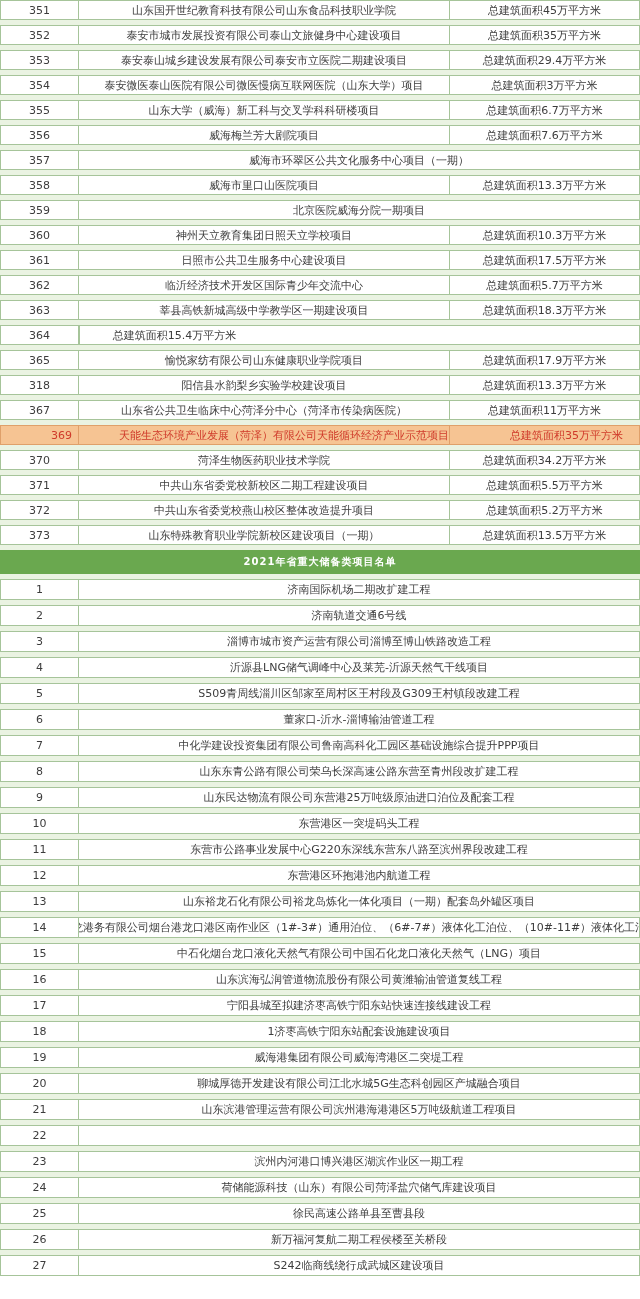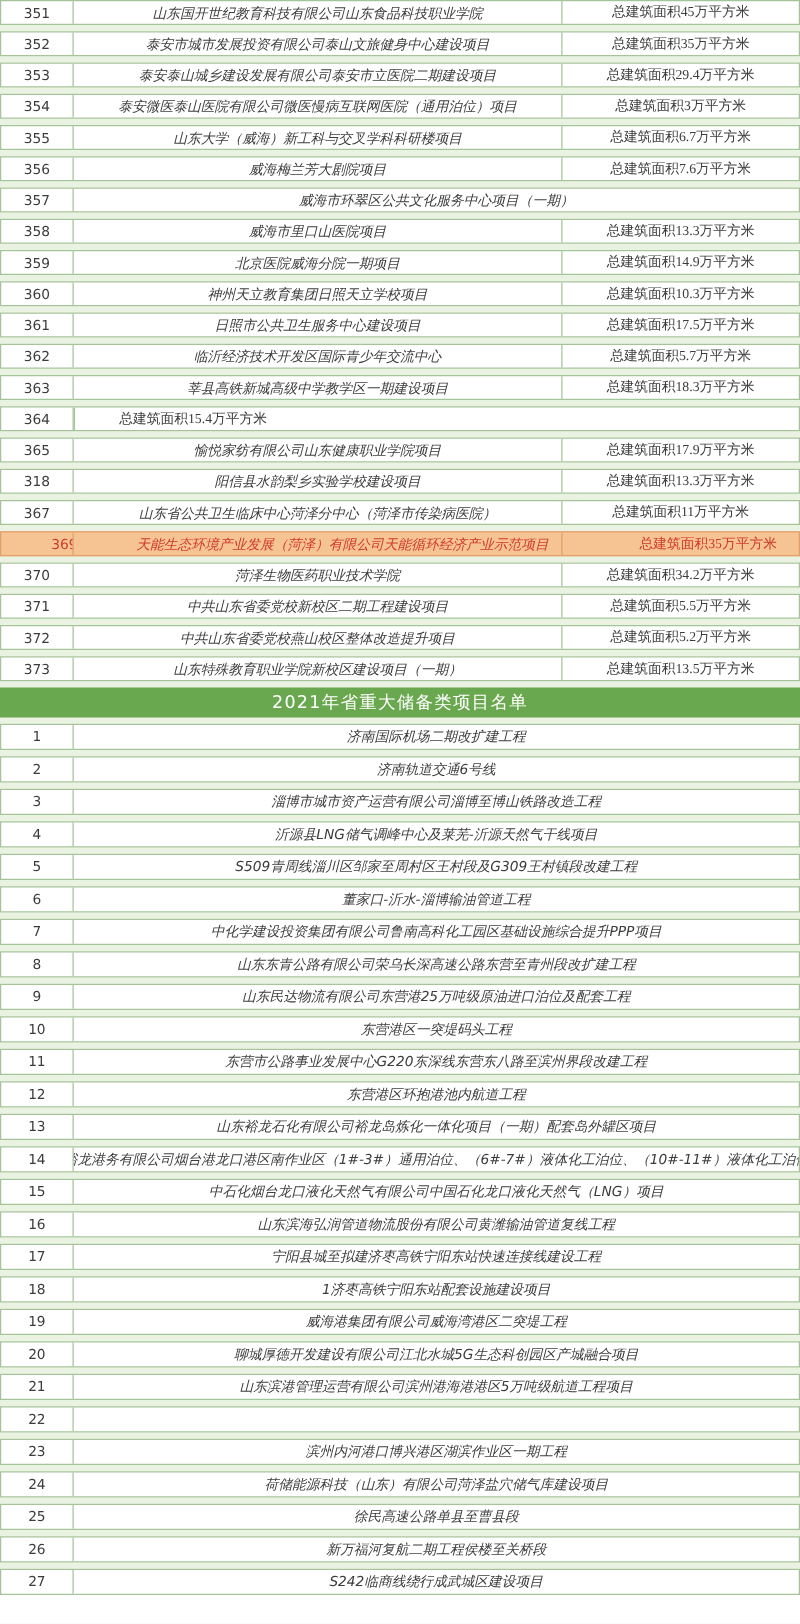--- a/index.html
+++ b/index.html
@@ -35,42 +35,42 @@
     display:flex;
     align-items:center;
     justify-content:center;
     box-sizing:border-box;
     font-size:11px;
     line-height:1;
     color:var(--text);
     white-space:nowrap;
     overflow:hidden;
   }
-  .c-no{width:58px;border-right:1px solid var(--border);flex:0 0 auto;}
-  .c-name{flex:1 1 auto;padding:0 4px;font-style:italic;}
-  .c-area{width:190px;border-left:1px solid var(--border);flex:0 0 auto;font-family:Liberation Serif, serif;}
+  .c-no{width:78px;border-right:1px solid var(--border);flex:0 0 auto;}
+  .c-name{flex:1 1 auto;padding:0 4px;}
+  .c-area{width:190px;border-left:1px solid var(--border);flex:0 0 auto;}
   .row.highlight{
     background:var(--highlight-bg);
     border-color:var(--highlight-border);
   }
   .row.highlight .cell{
     color:var(--highlight-text);
     border-color:var(--highlight-border);
     padding-left:44px;
   }
   .header-row{
     height:24px;
     margin-bottom:5px;
     background:var(--header-bg);
     display:flex;
     align-items:center;
     justify-content:center;
     color:var(--header-text);
-    font-weight:normal;
-    font-size:14px;
+    font-weight:bold;
+    font-size:10px;
     letter-spacing:1px;
   }
 </style>
 </head>
 <body>
 
 <div class="table">
     <div class="row s1">
       <div class="cell c-no">351</div>
       <div class="cell c-name">山东国开世纪教育科技有限公司山东食品科技职业学院</div>
@@ -81,21 +81,21 @@
       <div class="cell c-name">泰安市城市发展投资有限公司泰山文旅健身中心建设项目</div>
       <div class="cell c-area">总建筑面积35万平方米</div>
     </div>
     <div class="row s1">
       <div class="cell c-no">353</div>
       <div class="cell c-name">泰安泰山城乡建设发展有限公司泰安市立医院二期建设项目</div>
       <div class="cell c-area">总建筑面积29.4万平方米</div>
     </div>
     <div class="row s1">
       <div class="cell c-no">354</div>
-      <div class="cell c-name">泰安微医泰山医院有限公司微医慢病互联网医院（通用泊位）项目</div>
+      <div class="cell c-name">泰安微医泰山医院有限公司微医慢病互联网医院（山东大学）项目</div>
       <div class="cell c-area">总建筑面积3万平方米</div>
     </div>
     <div class="row s1">
       <div class="cell c-no">355</div>
       <div class="cell c-name">山东大学（威海）新工科与交叉学科科研楼项目</div>
       <div class="cell c-area">总建筑面积6.7万平方米</div>
     </div>
     <div class="row s1">
       <div class="cell c-no">356</div>
       <div class="cell c-name">威海梅兰芳大剧院项目</div>
@@ -106,21 +106,20 @@
       <div class="cell c-name">威海市环翠区公共文化服务中心项目（一期）</div>
     </div>
     <div class="row s1">
       <div class="cell c-no">358</div>
       <div class="cell c-name">威海市里口山医院项目</div>
       <div class="cell c-area">总建筑面积13.3万平方米</div>
     </div>
     <div class="row s1">
       <div class="cell c-no">359</div>
       <div class="cell c-name">北京医院威海分院一期项目</div>
-      <div class="cell c-area">总建筑面积14.9万平方米</div>
     </div>
     <div class="row s1">
       <div class="cell c-no">360</div>
       <div class="cell c-name">神州天立教育集团日照天立学校项目</div>
       <div class="cell c-area">总建筑面积10.3万平方米</div>
     </div>
     <div class="row s1">
       <div class="cell c-no">361</div>
       <div class="cell c-name">日照市公共卫生服务中心建设项目</div>
       <div class="cell c-area">总建筑面积17.5万平方米</div>

